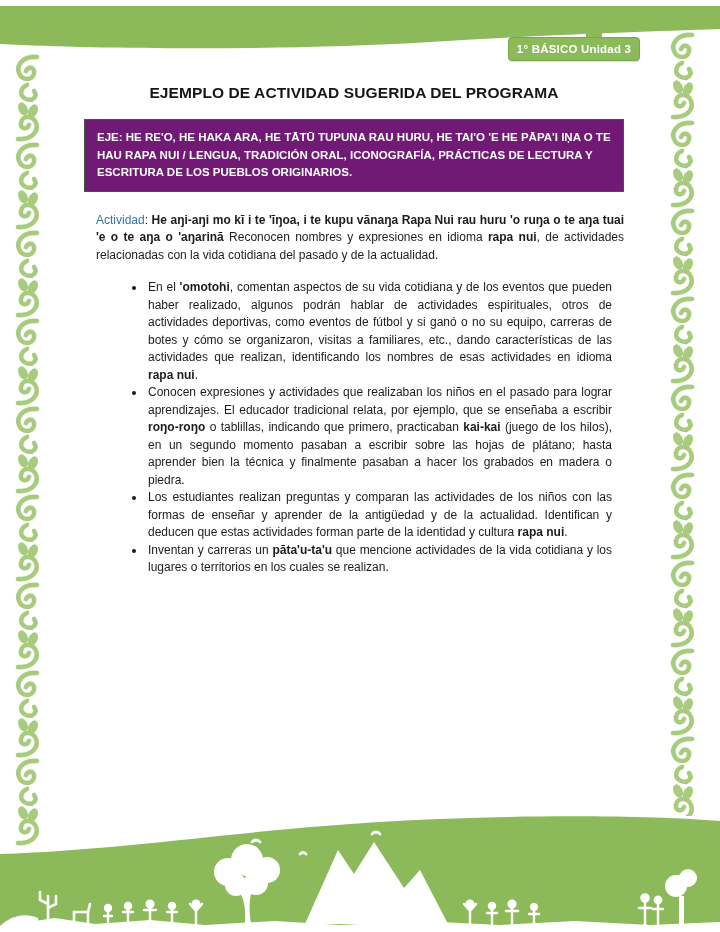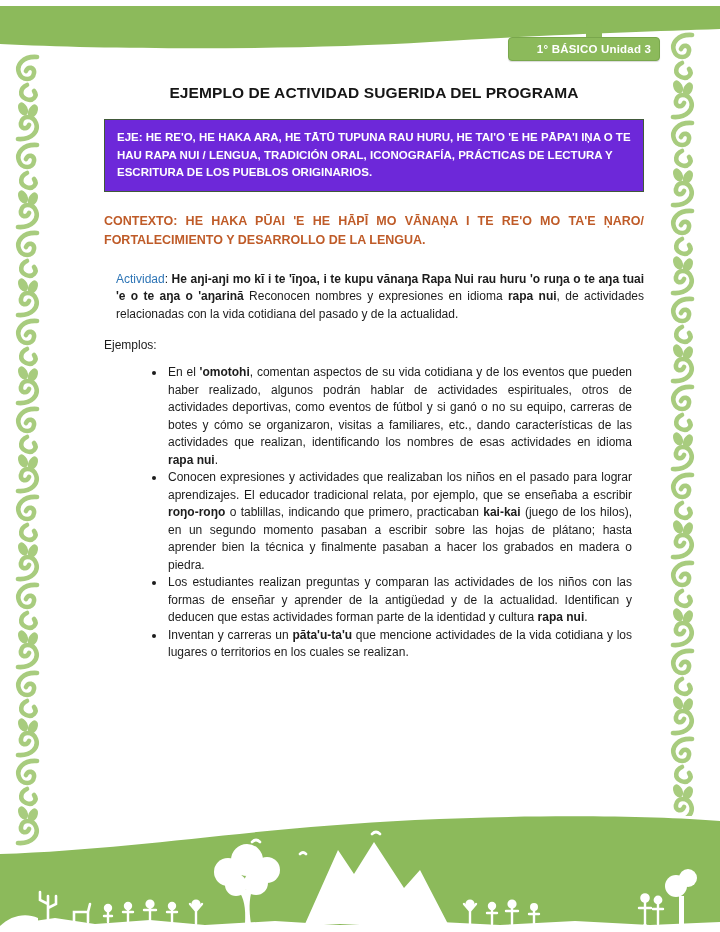--- a/index.html
+++ b/index.html
@@ -14,34 +14,33 @@
   .unit-badge-connector{
     position:absolute;left:586px;top:24px;width:16px;height:16px;
     background:#8cba5b;border-radius:2px;
   }
   .unit-badge{
     position:absolute;left:508px;top:37px;width:130px;height:22px;
     background:#8cba5b;border:1px solid #79a74c;border-radius:4px;
     color:#ffffff;font-size:11.5px;line-height:22px;text-align:center;
     font-weight:bold;letter-spacing:.2px;
     box-shadow:0 1px 1px rgba(0,0,0,.15);
-    padding-left:20px;
   }
   
   .koru-strip{position:absolute;width:27px;}
   .koru-left{left:14px;top:54px;height:792px;}
   .koru-right{left:669px;top:32px;height:784px;}
   
-  .content{position:absolute;left:104px;top:84px;width:540px;}
+  .content{position:absolute;left:84px;top:84px;width:540px;}
   .page-title{
     margin:0 0 17px 0;text-align:center;font-weight:bold;
     font-size:15.5px;color:#161616;letter-spacing:.1px;
   }
   .eje-box{
-    background:#6d28d9;border:1px solid #41593a;color:#ffffff;
+    background:#701a75;border:1px solid #41593a;color:#ffffff;
     font-weight:bold;font-size:11.5px;line-height:17.5px;
     padding:9px 12px;margin-bottom:20px;text-align:left;
   }
   .contexto{
     color:#bf5b28;font-weight:bold;font-size:12.5px;line-height:19px;
     text-align:justify;margin-bottom:21px;
   }
   .actividad{
     font-size:12px;line-height:17.5px;text-align:justify;margin-bottom:15px;margin-left:12px;
   }
@@ -87,27 +86,23 @@
 </svg>
 
 <div class="content">
 
   <h1 class="page-title">EJEMPLO DE ACTIVIDAD SUGERIDA DEL PROGRAMA</h1>
 
   <div class="eje-box">
     <span>EJE: HE RE'O, HE HAKA ARA, HE TĀTŪ TUPUNA RAU HURU, HE TAI'O 'E HE PĀPA'I IŅA O TE HAU RAPA NUI / LENGUA, TRADICIÓN ORAL, ICONOGRAFÍA, PRÁCTICAS DE LECTURA Y ESCRITURA DE LOS PUEBLOS ORIGINARIOS.</span>
   </div>
 
-  <div class="contexto">
-    <span>CONTEXTO: HE HAKA PŪAI 'E HE HĀPĪ MO VĀNAŅA I TE RE'O MO TA'E ŅARO/ FORTALECIMIENTO Y DESARROLLO DE LA LENGUA.</span>
-  </div>
 
   <p class="actividad"><span class="lbl">Actividad</span><span>: </span><span class="bold">He aŋi-aŋi mo kī i te 'īŋoa, i te kupu vānaŋa Rapa Nui rau huru 'o ruŋa o te aŋa tuai 'e o te aŋa o 'aŋarinā </span><span>Reconocen nombres y expresiones en idioma </span><span class="bold">rapa nui</span><span>, de actividades relacionadas con la vida cotidiana del pasado y de la actualidad.</span></p>
 
-  <div class="ejemplos-heading">Ejemplos:</div>
 
   <ul class="ejemplos-list">
       <li><span>En el </span><span class="bold">'omotohi</span><span>, comentan aspectos de su vida cotidiana y de los eventos que pueden haber realizado, algunos podrán hablar de actividades espirituales, otros de actividades deportivas, como eventos de fútbol y si ganó o no su equipo, carreras de botes y cómo se organizaron, visitas a familiares, etc., dando características de las actividades que realizan, identificando los nombres de esas actividades en idioma </span><span class="bold">rapa nui</span><span>.</span></li>
       <li><span>Conocen expresiones y actividades que realizaban los niños en el pasado para lograr aprendizajes. El educador tradicional relata, por ejemplo, que se enseñaba a escribir </span><span class="bold">roŋo-roŋo</span><span> o tablillas, indicando que primero, practicaban </span><span class="bold">kai-kai</span><span> (juego de los hilos), en un segundo momento pasaban a escribir sobre las hojas de plátano; hasta aprender bien la técnica y finalmente pasaban a hacer los grabados en madera o piedra.</span></li>
       <li><span>Los estudiantes realizan preguntas y comparan las actividades de los niños con las formas de enseñar y aprender de la antigüedad y de la actualidad. Identifican y deducen que estas actividades forman parte de la identidad y cultura </span><span class="bold">rapa nui</span><span>.</span></li>
       <li><span>Inventan y carreras un </span><span class="bold">pāta'u-ta'u</span><span> que mencione actividades de la vida cotidiana y los lugares o territorios en los cuales se realizan.</span></li>
     </ul>
 
 </div>
 

